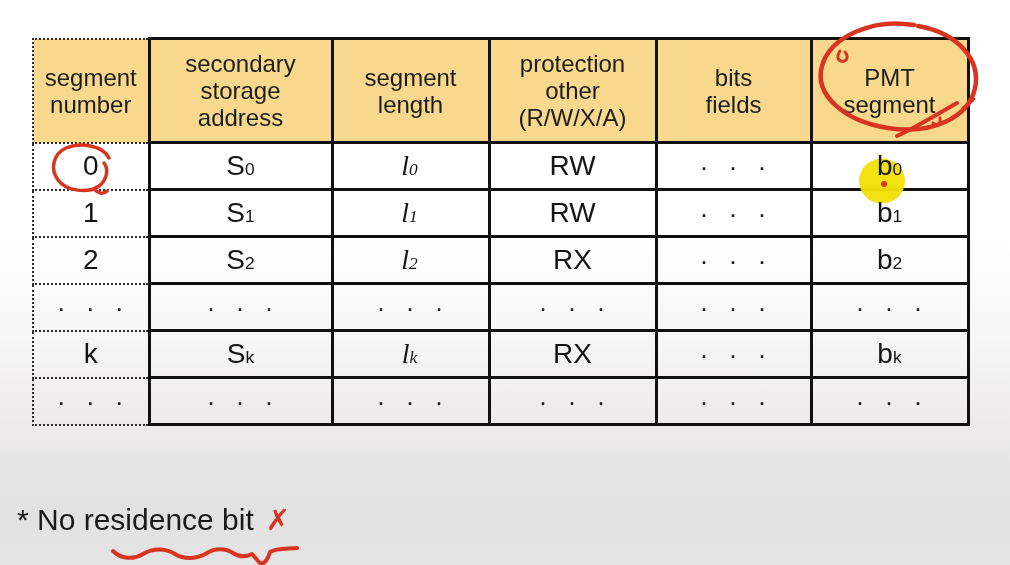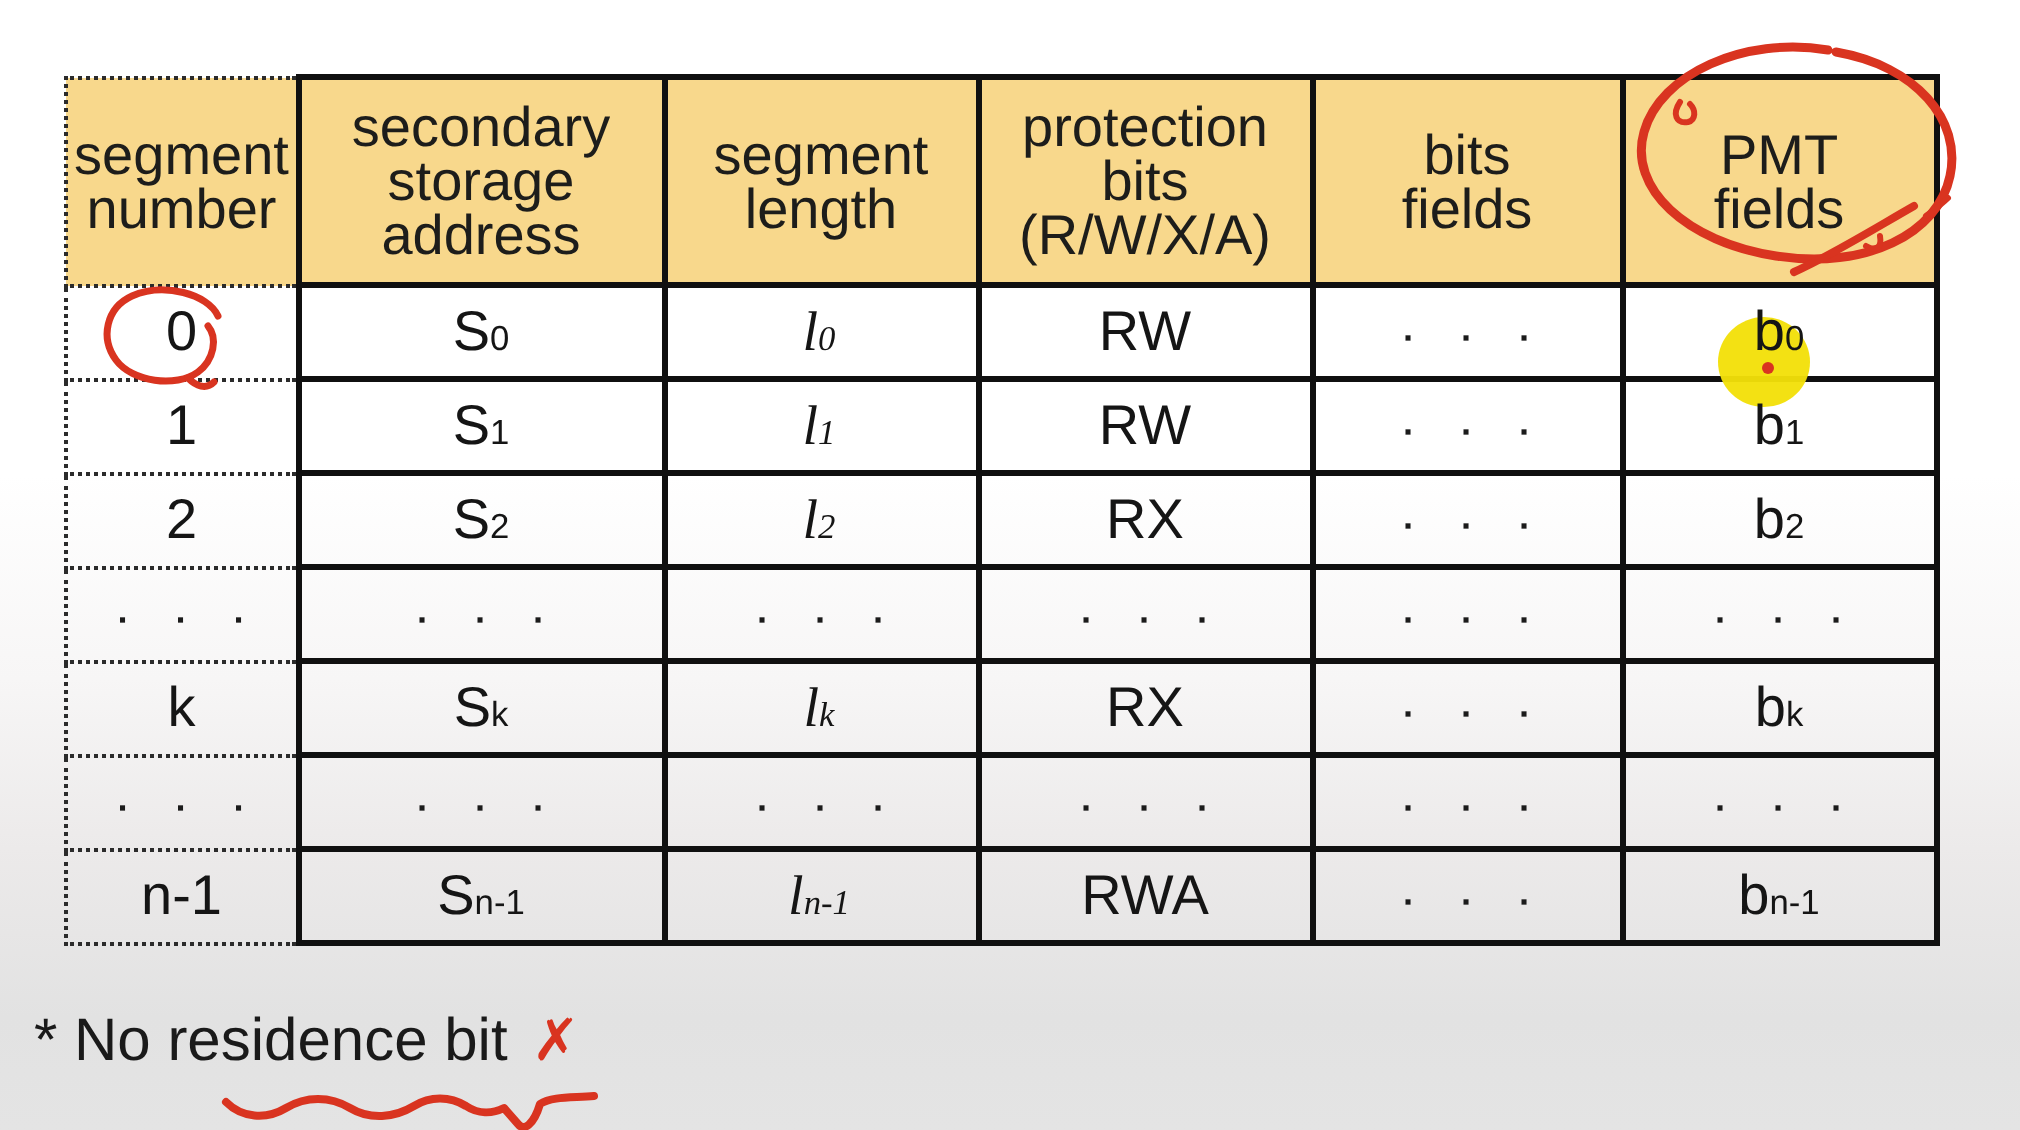--- a/index.html
+++ b/index.html
@@ -22,21 +22,21 @@
     border:3px solid var(--border);
     text-align:center;vertical-align:middle;padding:0;
   }
   .segtbl th.c-seg,.segtbl td.c-seg{
     border:2px dotted #2b2b2b;
   }
   .segtbl thead tr{height:104px;}
   .segtbl tbody tr{height:47px;}
   .segtbl th{
     background:var(--tan);
-    font-size:28px;line-height:27px;font-weight:400;color:#1d1d1b;
+    font-size:24px;line-height:27px;font-weight:400;color:#1d1d1b;
     white-space:pre-line;
   }
   .segtbl td{font-size:28px;color:#151515;background:transparent;}
   .cellval{position:relative;z-index:3;display:inline-block;}
   .cellval .sub{font-size:0.62em;vertical-align:baseline;position:relative;top:0.02em;letter-spacing:0;}
   .ital{font-style:italic;padding-right:2px;font-family:Liberation Serif, serif;}
   .dots{font-size:18px;font-weight:700;letter-spacing:9px;text-indent:9px;color:#1b1b1b;}
   .layer{position:absolute;left:0;top:0;width:1010px;height:565px;pointer-events:none;}
   #hl-layer{z-index:2;}
   #red-layer{z-index:4;}
@@ -65,26 +65,26 @@
     <thead>
       <tr>
         <th class="c-seg">segment
 number</th>
         <th>secondary
 storage
 address</th>
         <th>segment
 length</th>
         <th>protection
-bits
+other
 (R/W/X/A)</th>
         <th>bits
 fields</th>
         <th>PMT
-fields</th>
+segment</th>
       </tr>
     </thead>
     <tbody>
         <tr>
           <td class="c-seg"><span class="cellval">0</span></td>
           <td><span class="cellval">S<span class="sub">0</span></span></td>
           <td><span class="cellval ital">l<span class="sub">0</span></span></td>
           <td><span class="cellval">RW</span></td>
           <td><span class="cellval dots">· · ·</span></td>
           <td><span class="cellval">b<span class="sub">0</span></span></td>
@@ -122,28 +122,20 @@
           <td><span class="cellval">b<span class="sub">k</span></span></td>
         </tr>
         <tr>
           <td class="c-seg"><span class="cellval dots">· · ·</span></td>
           <td><span class="cellval dots">· · ·</span></td>
           <td><span class="cellval dots">· · ·</span></td>
           <td><span class="cellval dots">· · ·</span></td>
           <td><span class="cellval dots">· · ·</span></td>
           <td><span class="cellval dots">· · ·</span></td>
         </tr>
-        <tr>
-          <td class="c-seg"><span class="cellval">n-1</span></td>
-          <td><span class="cellval">S<span class="sub">n-1</span></span></td>
-          <td><span class="cellval ital">l<span class="sub">n-1</span></span></td>
-          <td><span class="cellval">RWA</span></td>
-          <td><span class="cellval dots">· · ·</span></td>
-          <td><span class="cellval">b<span class="sub">n-1</span></span></td>
-        </tr>
       </tbody>
   </table>
 
   <svg id="hl-layer" class="layer" viewBox="0 0 1010 565">
     <ellipse class="hl-dot" cx="882" cy="181" rx="23" ry="22.5"></ellipse>
   </svg>
 
   <svg id="red-layer" class="layer" viewBox="0 0 1010 565">
 
     <path class="red-stroke" stroke-width="3.5" d="M109 158 C104 147 82 141 66 148 C53 154 50 169 58 180 C66 191 88 194 99 186 C107 180 109 169 104 163"></path>

